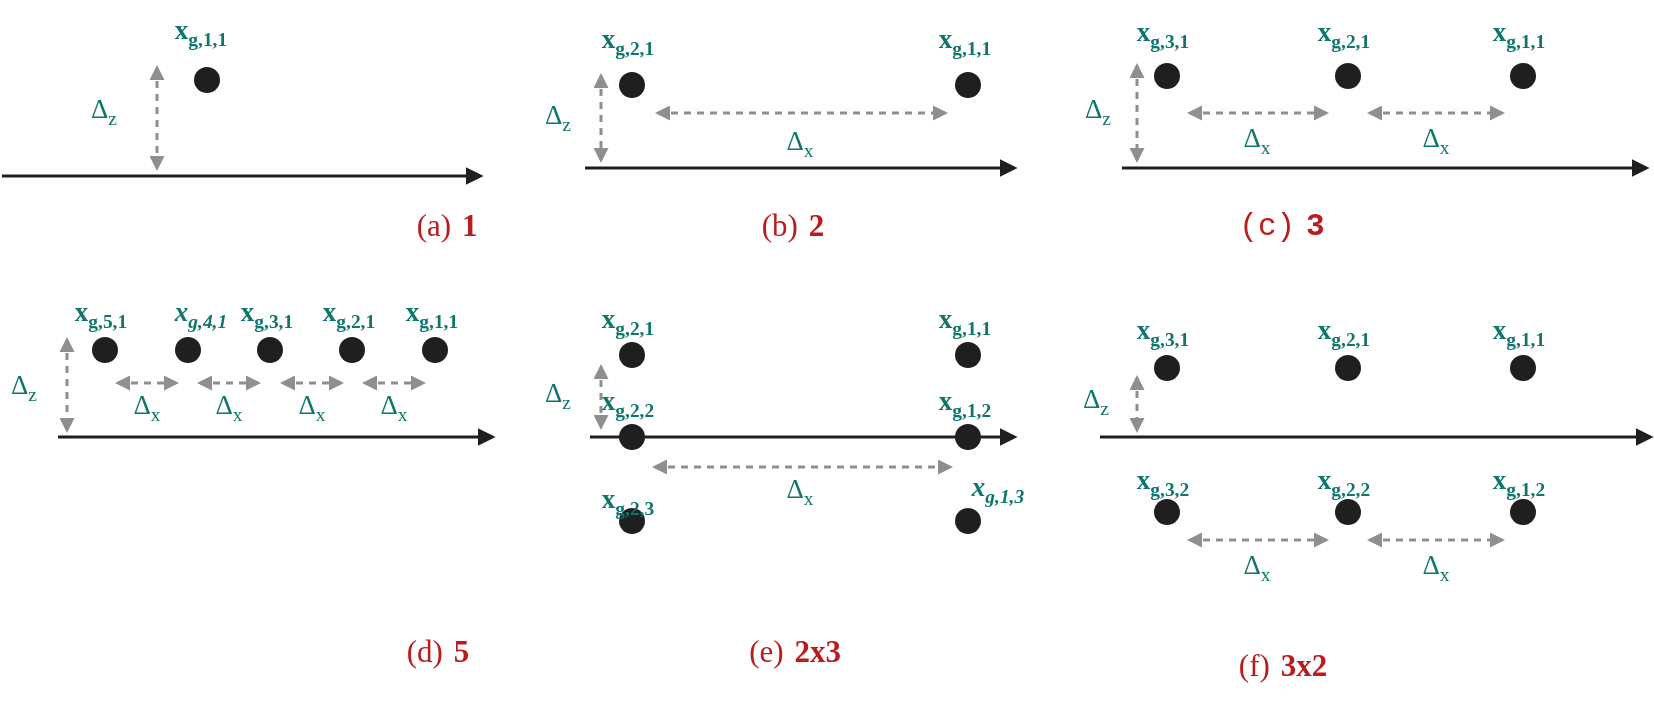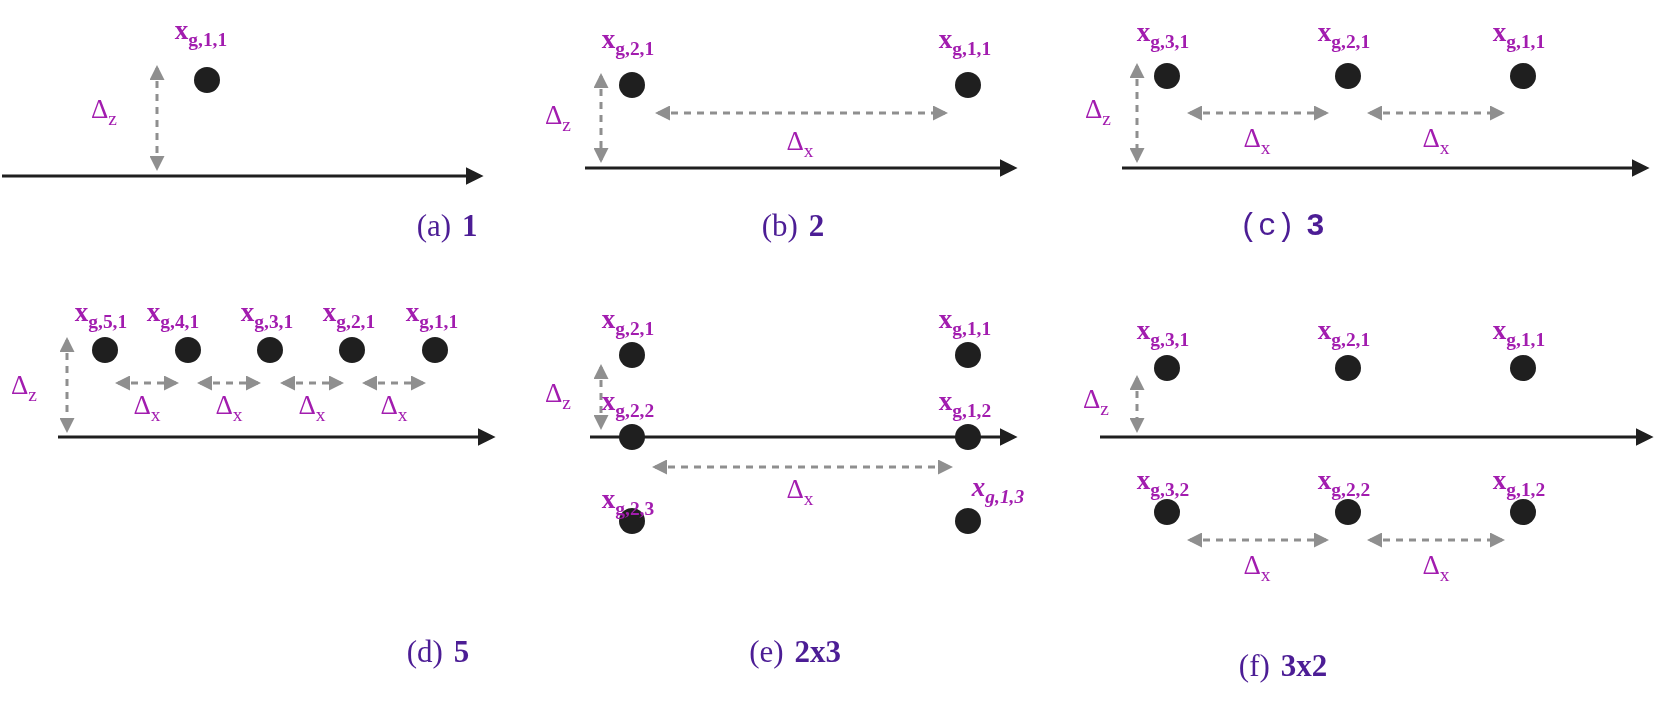--- a/index.html
+++ b/index.html
@@ -9,31 +9,31 @@
     background:#ffffff;
     font-family:"Liberation Serif", serif;
     overflow:hidden;
   }
   #gfx,#labels{position:absolute;left:0;top:0;width:1654px;height:712px;}
   #labels{pointer-events:none;}
   .lbl{
     position:absolute;
     transform:translate(-50%,-50%);
     font-size:27px;
-    color:#a21caf;
+    color:#0f766e;
     white-space:nowrap;
     line-height:1;
   }
   .lbl.bold{font-weight:700;}
   .lbl sub{font-size:0.72em;vertical-align:-0.35em;line-height:1;}
   .caption{
     position:absolute;
     transform:translate(-50%,-50%);
     font-size:31px;
-    color:#4c1d95;
+    color:#b91c1c;
     white-space:nowrap;
   }
   .caption .bold{font-weight:700;margin-left:0.35em;}
 </style>
 </head>
 <body>
 
 <div class="figure">
   <svg id="gfx" width="1654" height="712">
       <defs>
@@ -102,21 +102,21 @@
       <div class="lbl" style="left: 1436px; top: 141px;"><span>Δ</span><sub>x</sub></div>
       <div class="lbl bold" style="left: 1163px; top: 35px;"><span>x</span><sub>g,3,1</sub></div>
       <div class="lbl bold" style="left: 1344px; top: 35px;"><span>x</span><sub>g,2,1</sub></div>
       <div class="lbl bold" style="left: 1519px; top: 35px;"><span>x</span><sub>g,1,1</sub></div>
       <div class="lbl" style="left: 24px; top: 388px;"><span>Δ</span><sub>z</sub></div>
       <div class="lbl" style="left: 147px; top: 408px;"><span>Δ</span><sub>x</sub></div>
       <div class="lbl" style="left: 229px; top: 408px;"><span>Δ</span><sub>x</sub></div>
       <div class="lbl" style="left: 312px; top: 408px;"><span>Δ</span><sub>x</sub></div>
       <div class="lbl" style="left: 394px; top: 408px;"><span>Δ</span><sub>x</sub></div>
       <div class="lbl bold" style="left: 101px; top: 315px;"><span>x</span><sub>g,5,1</sub></div>
-      <div class="lbl bold" style="left: 173px; top: 315px;"><span>x</span><sub>g,4,1</sub></div>
+      <div class="lbl bold" style="left: 201px; top: 315px; font-style: italic;"><span>x</span><sub>g,4,1</sub></div>
       <div class="lbl bold" style="left: 267px; top: 315px;"><span>x</span><sub>g,3,1</sub></div>
       <div class="lbl bold" style="left: 349px; top: 315px;"><span>x</span><sub>g,2,1</sub></div>
       <div class="lbl bold" style="left: 432px; top: 315px;"><span>x</span><sub>g,1,1</sub></div>
       <div class="lbl" style="left: 558px; top: 396px;"><span>Δ</span><sub>z</sub></div>
       <div class="lbl" style="left: 800px; top: 492px;"><span>Δ</span><sub>x</sub></div>
       <div class="lbl bold" style="left: 628px; top: 322px;"><span>x</span><sub>g,2,1</sub></div>
       <div class="lbl bold" style="left: 965px; top: 322px;"><span>x</span><sub>g,1,1</sub></div>
       <div class="lbl bold" style="left: 628px; top: 404px;"><span>x</span><sub>g,2,2</sub></div>
       <div class="lbl bold" style="left: 965px; top: 404px;"><span>x</span><sub>g,1,2</sub></div>
       <div class="lbl bold" style="left: 628px; top: 502px;"><span>x</span><sub>g,2,3</sub></div>

